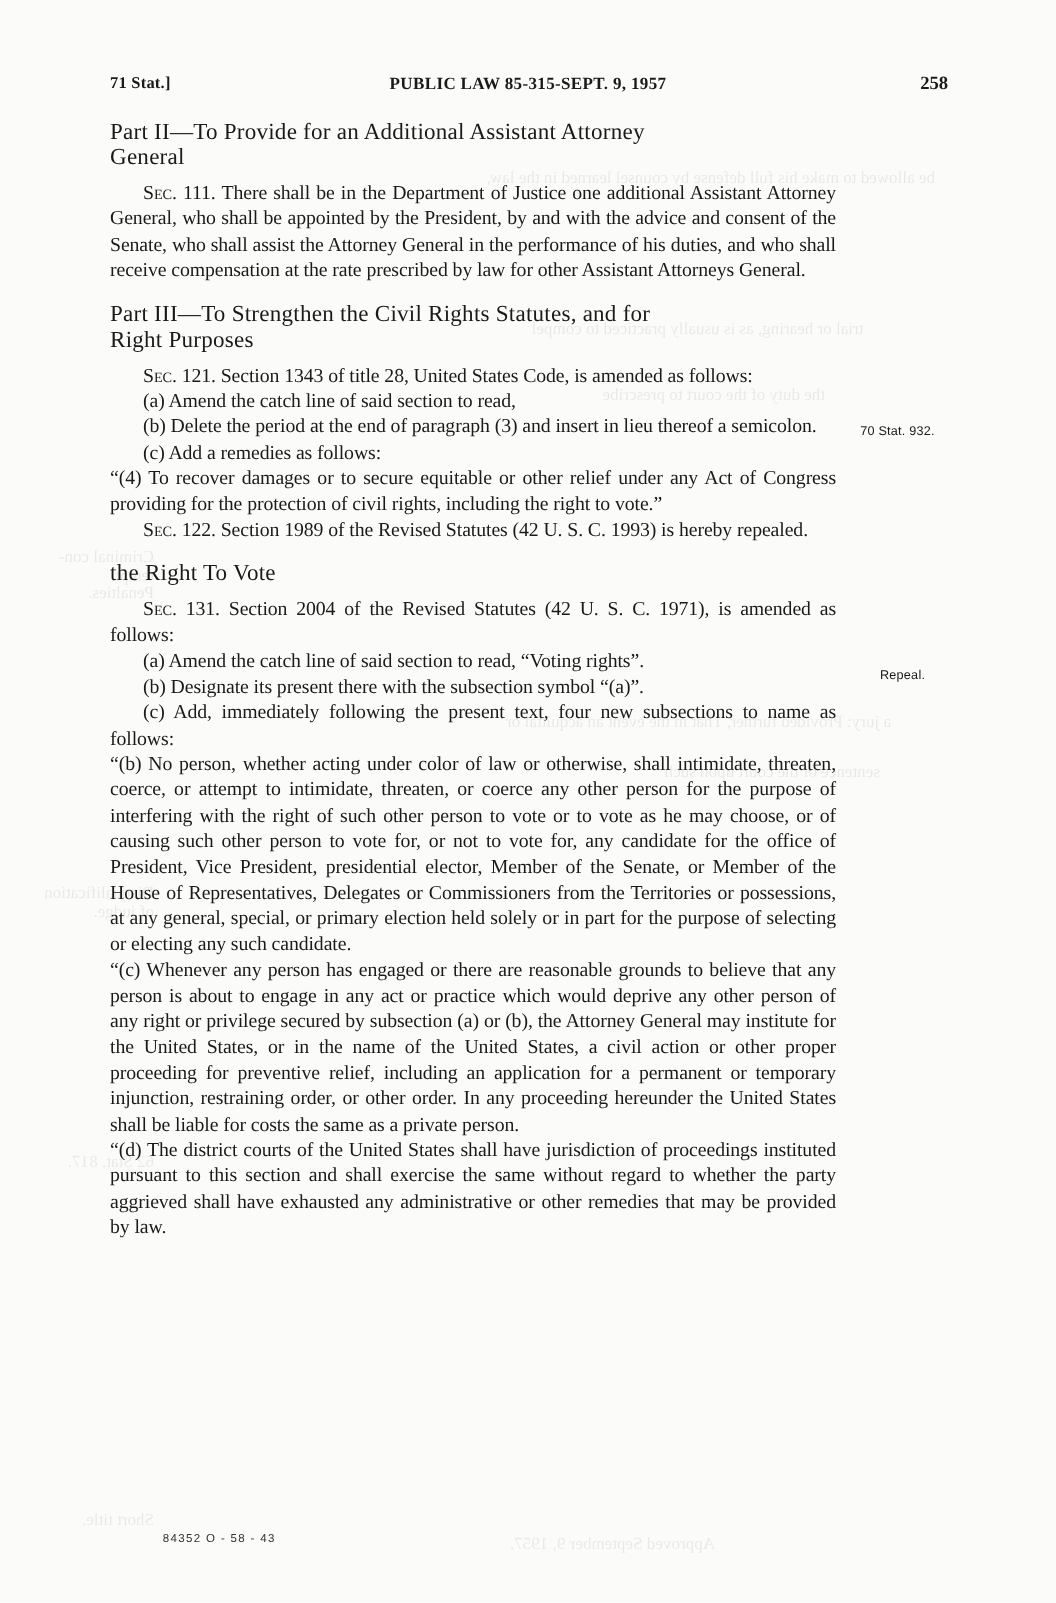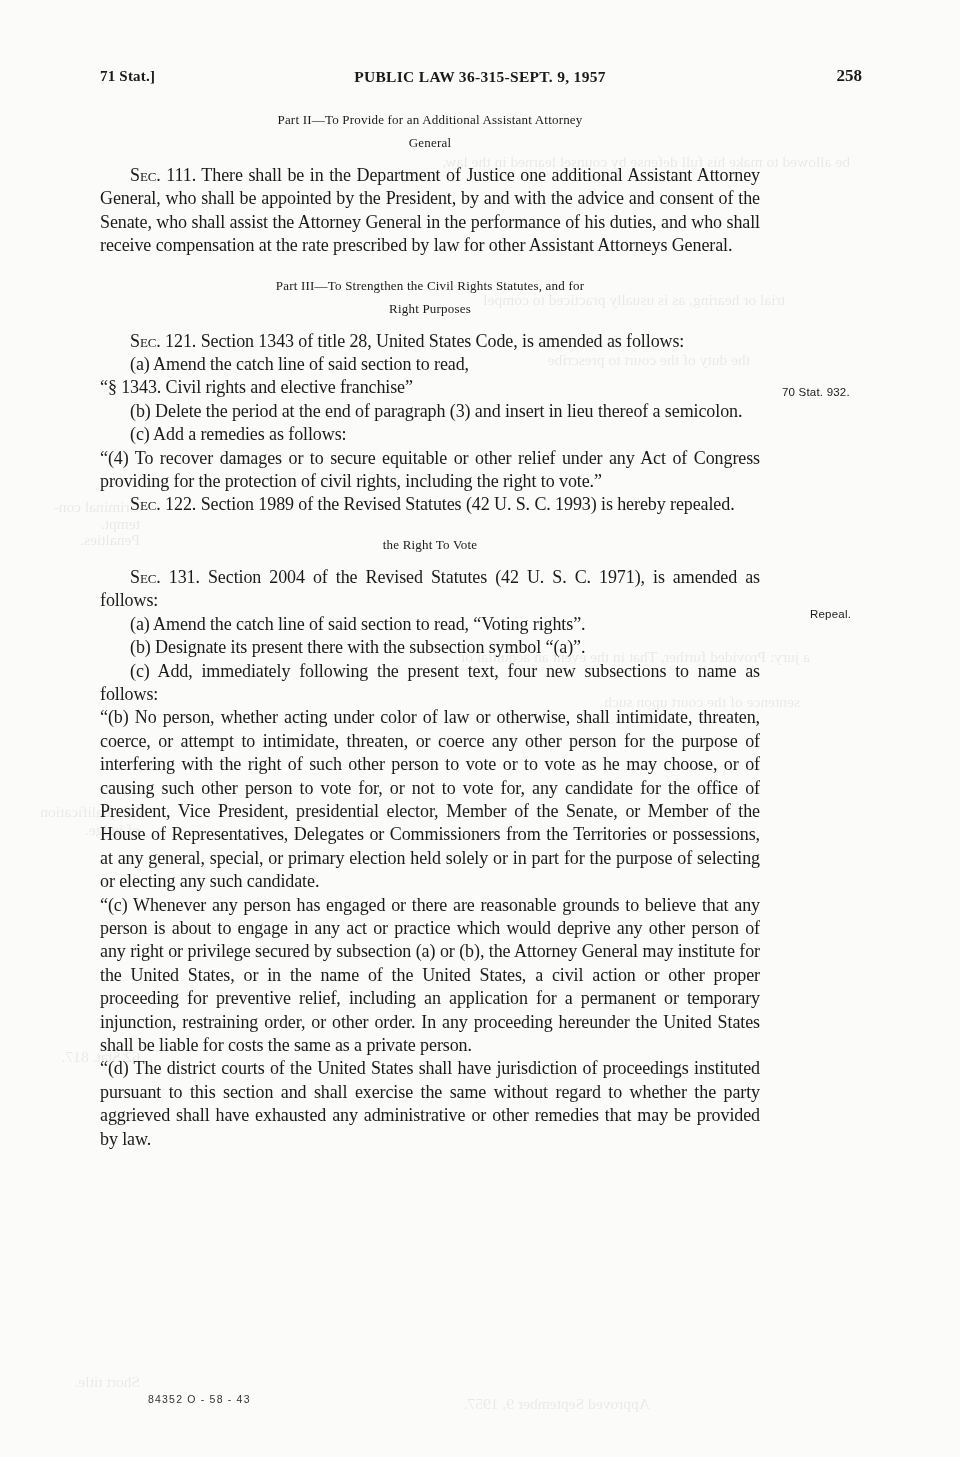--- a/index.html
+++ b/index.html
@@ -75,22 +75,21 @@
     top: 108px;
     width: 660px;
   }
   .margin-col {
     position: absolute;
     left: 782px;
     top: 108px;
     width: 170px;
   }
   .part-head {
-    text-align: center;
-    font-size: 13px;
+    font-size: 21px;
     line-height: 23px;
     margin: 14px 0 10px 0;
     letter-spacing: 0.2px;
   }
   .part-head.first { margin-top: 0; }
   p.para {
     font-size: 18px;
     line-height: 23.4px;
     margin: 0;
     text-align: justify;
@@ -139,21 +138,21 @@
       <div class="gline" style="top: 818px; left: 820px;">of judge.</div>
       <div class="gline" style="top: 1045px; left: 820px;">62 Stat. 817.</div>
       <div class="gline" style="top: 1370px; left: 820px;">Short title.</div>
       <div class="gline" style="top: 1392px; left: 310px;">Approved September 9, 1957.</div>
     </div>
 
   <div class="header">
     <div class="hdr-left">
       <span>71 Stat.]</span>
     </div>
-    <div class="hdr-center">PUBLIC LAW 36-315-SEPT. 9, 1957</div>
+    <div class="hdr-center">PUBLIC LAW 85-315-SEPT. 9, 1957</div>
     <div class="hdr-right">258</div>
   </div>
 
   <div class="body-col">
 
     <div class="part-head first">
       <div>Part II—To Provide for an Additional Assistant Attorney</div>
       <div>General</div>
     </div>
 
@@ -167,21 +166,20 @@
       <div>Right Purposes</div>
     </div>
 
     <p class="para indent gap-s">
       <span class="smallcaps">Sec. 121.</span>
       <span>Section 1343 of title 28, United States Code, is amended as follows:</span>
     </p>
 
     <p class="para indent">(a) Amend the catch line of said section to read,</p>
 
-    <p class="para flush gap-s">“§ 1343. Civil rights and elective franchise”</p>
 
     <p class="para indent gap-s">(b) Delete the period at the end of paragraph (3) and insert in lieu thereof a semicolon.</p>
 
     <p class="para indent">(c) Add a remedies as follows:</p>
 
     <p class="para flush">“(4) To recover damages or to secure equitable or other relief under any Act of Congress providing for the protection of civil rights, including the right to vote.”</p>
 
     <p class="para indent">
       <span class="smallcaps">Sec. 122.</span>
       <span>Section 1989 of the Revised Statutes (42 U. S. C. 1993) is hereby repealed.</span>
@@ -201,18 +199,18 @@
     <p class="para indent">(c) Add, immediately following the present text, four new subsections to name as follows:</p>
 
     <p class="para flush">“(b) No person, whether acting under color of law or otherwise, shall intimidate, threaten, coerce, or attempt to intimidate, threaten, or coerce any other person for the purpose of interfering with the right of such other person to vote or to vote as he may choose, or of causing such other person to vote for, or not to vote for, any candidate for the office of President, Vice President, presidential elector, Member of the Senate, or Member of the House of Representatives, Delegates or Commissioners from the Territories or possessions, at any general, special, or primary election held solely or in part for the purpose of selecting or electing any such candidate.</p>
     <p class="para flush">“(c) Whenever any person has engaged or there are reasonable grounds to believe that any person is about to engage in any act or practice which would deprive any other person of any right or privilege secured by subsection (a) or (b), the Attorney General may institute for the United States, or in the name of the United States, a civil action or other proper proceeding for preventive relief, including an application for a permanent or temporary injunction, restraining order, or other order.   In any proceeding hereunder the United States shall be liable for costs the same as a private person.</p>
     <p class="para flush gap-s">“(d) The district courts of the United States shall have jurisdiction of proceedings instituted pursuant to this section and shall exercise the same without regard to whether the party aggrieved shall have exhausted any administrative or other remedies that may be provided by law.</p>
 
   </div>
 
   <div class="margin-col" id="margin-col">
       <div class="side-note" style="top: 278px; left: 0px;">70 Stat. 932.</div>
-      <div class="side-note" style="top: 500px; left: 28px;">Repeal.</div>
+      <div class="side-note" style="top: 500px; left: 18px;">Repeal.</div>
     </div>
 
   <div class="footer">84352 O - 58 - 43</div>
 
 </div>
 
 </body></html>

